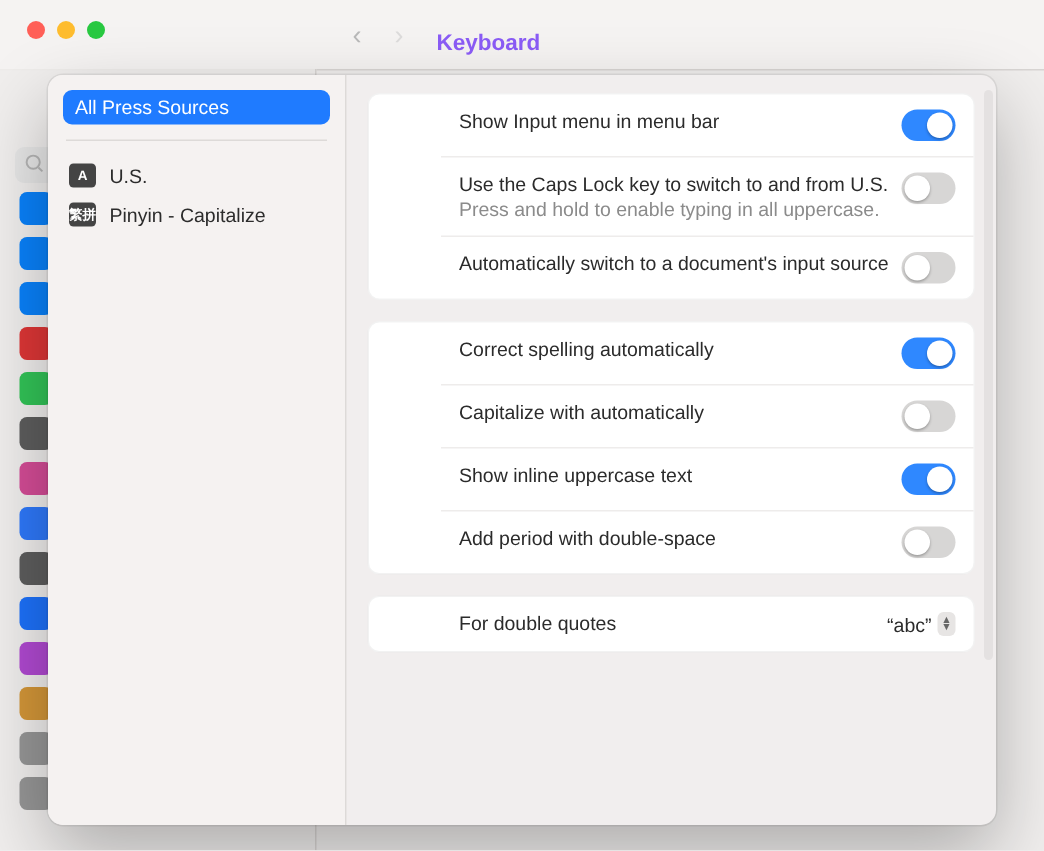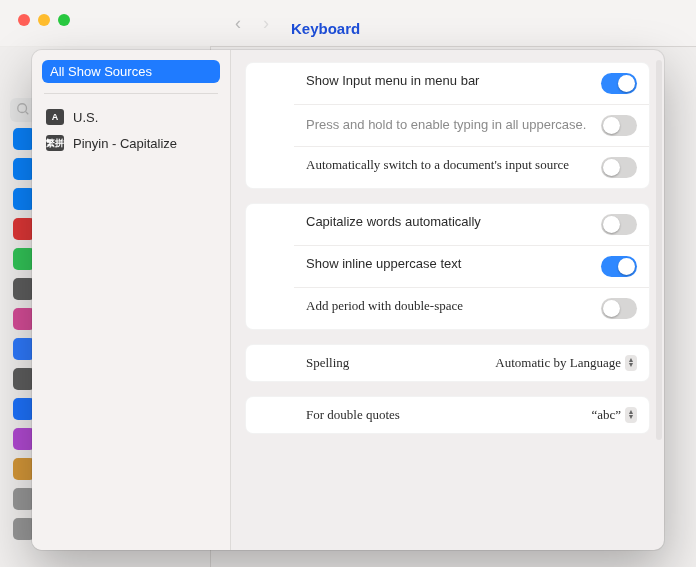--- a/index.html
+++ b/index.html
@@ -25,21 +25,21 @@
 .traffic{position:absolute;top:14px;left:18px;display:flex;gap:8px;z-index:1;}
 .tl{width:12px;height:12px;border-radius:50%;}
 .tl.r{background:#ff5f57;}
 .tl.y{background:#febc2e;}
 .tl.g{background:#28c840;}
 
 
 .bg-window{position:absolute;inset:0;}
 .bg-toolbar{position:absolute;top:0;left:0;right:0;height:46px;border-bottom:1px solid var(--divider);display:flex;align-items:center;}
 .nav-arrows{display:flex;gap:22px;margin-left:235px;color:#b9b9b9;font-size:18px;}
-.page-title{margin-left:22px;font-size:15px;font-weight:600;color:#1d4ed8;margin-top:11px;}
+.page-title{margin-left:22px;font-size:15px;font-weight:600;color:#8b5cf6;margin-top:11px;}
 
 .bg-sidebar{position:absolute;top:46px;left:0;width:210px;bottom:0;background:rgba(245,243,242,0.9);border-right:1px solid var(--divider);}
 .bg-search{position:absolute;top:52px;left:10px;width:190px;height:24px;border-radius:6px;background:#ebebeb;}
 .bg-search svg{margin:4px 0 0 6px;opacity:.5;}
 .icon-col{position:absolute;top:82px;left:13px;bottom:8px;width:22px;display:flex;flex-direction:column;gap:8px;}
 .ic{width:22px;height:22px;border-radius:5px;background:#c8c8c8;}
 .trackpad-row{position:absolute;bottom:20px;left:36px;color:#4a4a4a;font-size:13px;}
 
 
 .scrim{position:absolute;inset:46px 0 0 0;background:rgba(0,0,0,0.02);}
@@ -52,21 +52,21 @@
 .all-sources{background:var(--blue-sel);color:#fff;border-radius:6px;padding:4px 8px;font-size:13px;font-weight:500;}
 .hr{height:1px;background:var(--divider);margin:10px 2px;}
 .src{display:flex;align-items:center;gap:9px;padding:5px 4px;font-size:13px;color:#2c2c2c;}
 .src .badge{width:18px;height:16px;border-radius:3px;background:#444;color:#fff;font-size:9px;display:flex;align-items:center;justify-content:center;font-weight:600;}
 
 
 .right{flex:1;position:relative;display:flex;flex-direction:column;}
 .scroll{flex:1;overflow:hidden;padding:12px 14px 0 14px;}
 .group{background:var(--bg-right);border-radius:8px;border:1px solid rgba(0,0,0,0.05);margin-bottom:14px;}
 .row{display:flex;align-items:flex-start;justify-content:space-between;padding:10px 12px;border-bottom:1px solid #eeeceb;margin-left:48px;}
-.row:last-child{border-bottom:none;font-family:Liberation Serif, serif;}
+.row:last-child{border-bottom:none;}
 .row .lbl{font-size:13px;color:#2b2b2b;}
 .row .sub{font-size:13px;color:var(--text-secondary);margin-top:2px;}
 .toggle{position:relative;width:36px;height:21px;border-radius:11px;background:var(--toggle-off);}
 .toggle::after{content:"";position:absolute;top:2px;left:2px;width:17px;height:17px;border-radius:50%;background:#fff;box-shadow:0 1px 2px rgba(0,0,0,.3);transition:none;}
 .toggle.on{background:var(--toggle-on-blue);}
 .toggle.on::after{left:17px;}
 .select{display:flex;align-items:center;gap:4px;color:#2b2b2b;font-size:13px;}
 .select .chev{width:12px;height:16px;border-radius:4px;background:#e7e5e4;display:flex;flex-direction:column;align-items:center;justify-content:center;font-size:7px;color:#666;line-height:5px;}
 
 .footer{height:44px;border-top:1px solid #00000000;display:flex;align-items:center;justify-content:flex-end;padding:0 14px;}
@@ -119,21 +119,21 @@
       <div class="trackpad-row">Trackpad</div>
     </div>
   </div>
 
   <div class="scrim"></div>
 
   <div class="sheet">
     <div class="sheet-body">
       <div class="left">
         <div class="left-inner">
-          <div class="all-sources">All Show Sources</div>
+          <div class="all-sources">All Press Sources</div>
           <div class="hr"></div>
           <div id="sources">
               <div class="src">
                 <div class="badge">A</div>
                 <span>U.S.</span>
               </div>
               <div class="src">
                 <div class="badge">繁拼</div>
                 <span>Pinyin - Capitalize</span>
               </div>
@@ -145,60 +145,56 @@
         <div class="scroll" id="scroll">
             <div class="group">
               <div class="row">
                 <div>
                   <div class="lbl">Show Input menu in menu bar</div>
                 </div>
                 <div class="toggle on"></div>
               </div>
               <div class="row">
                 <div>
+                  <div class="lbl">Use the Caps Lock key to switch to and from U.S.</div>
                   <div class="sub">Press and hold to enable typing in all uppercase.</div>
                 </div>
                 <div class="toggle"></div>
               </div>
               <div class="row">
                 <div>
                   <div class="lbl">Automatically switch to a document's input source</div>
                 </div>
                 <div class="toggle"></div>
               </div>
             </div>
             <div class="group">
               <div class="row">
                 <div>
-                  <div class="lbl">Capitalize words automatically</div>
+                  <div class="lbl">Correct spelling automatically</div>
+                </div>
+                <div class="toggle on"></div>
+              </div>
+              <div class="row">
+                <div>
+                  <div class="lbl">Capitalize with automatically</div>
                 </div>
                 <div class="toggle"></div>
               </div>
               <div class="row">
                 <div>
                   <div class="lbl">Show inline uppercase text</div>
                 </div>
                 <div class="toggle on"></div>
               </div>
               <div class="row">
                 <div>
                   <div class="lbl">Add period with double-space</div>
                 </div>
                 <div class="toggle"></div>
-              </div>
-            </div>
-            <div class="group">
-              <div class="row">
-                <div>
-                  <div class="lbl">Spelling</div>
-                </div>
-                <div class="select">
-                  <span>Automatic by Language</span>
-                  <span class="chev">▲<br>▼</span>
-                </div>
               </div>
             </div>
             <div class="group">
               <div class="row">
                 <div>
                   <div class="lbl">For double quotes</div>
                 </div>
                 <div class="select">
                   <span>“abc”</span>
                   <span class="chev">▲<br>▼</span>

